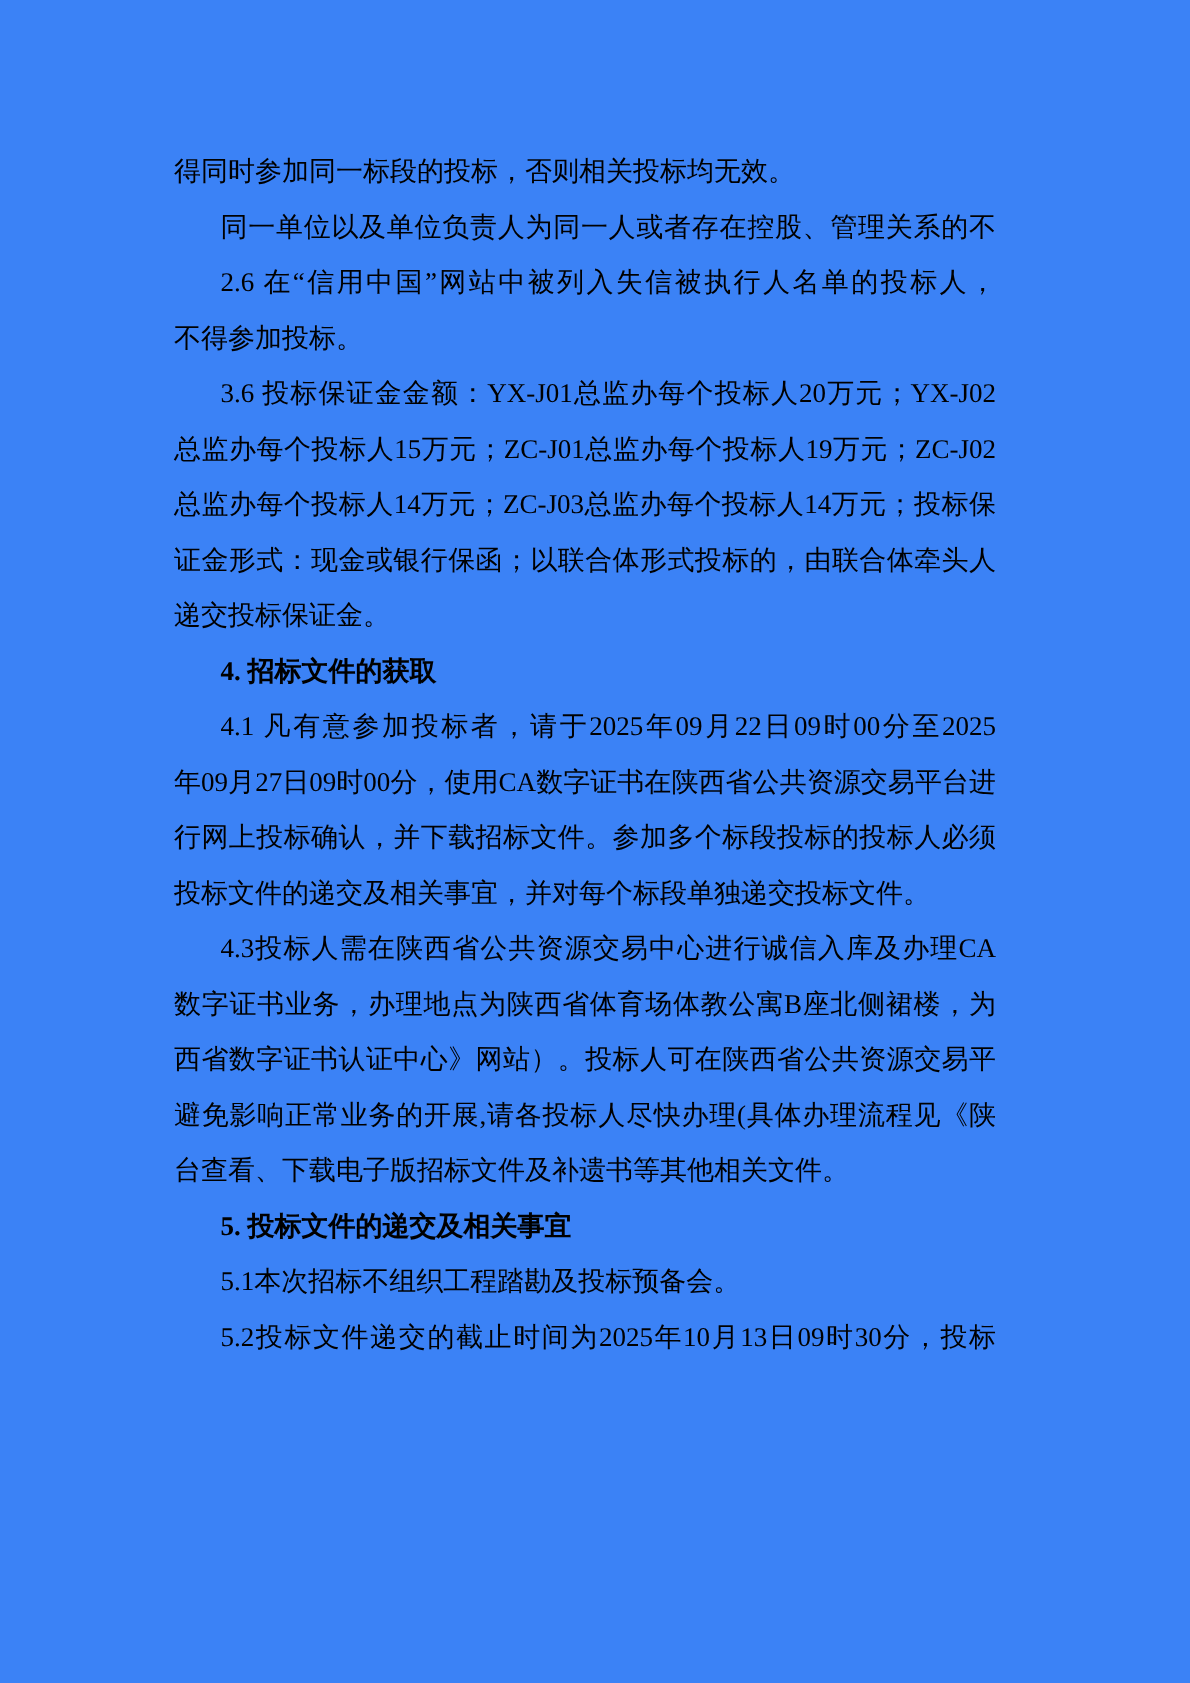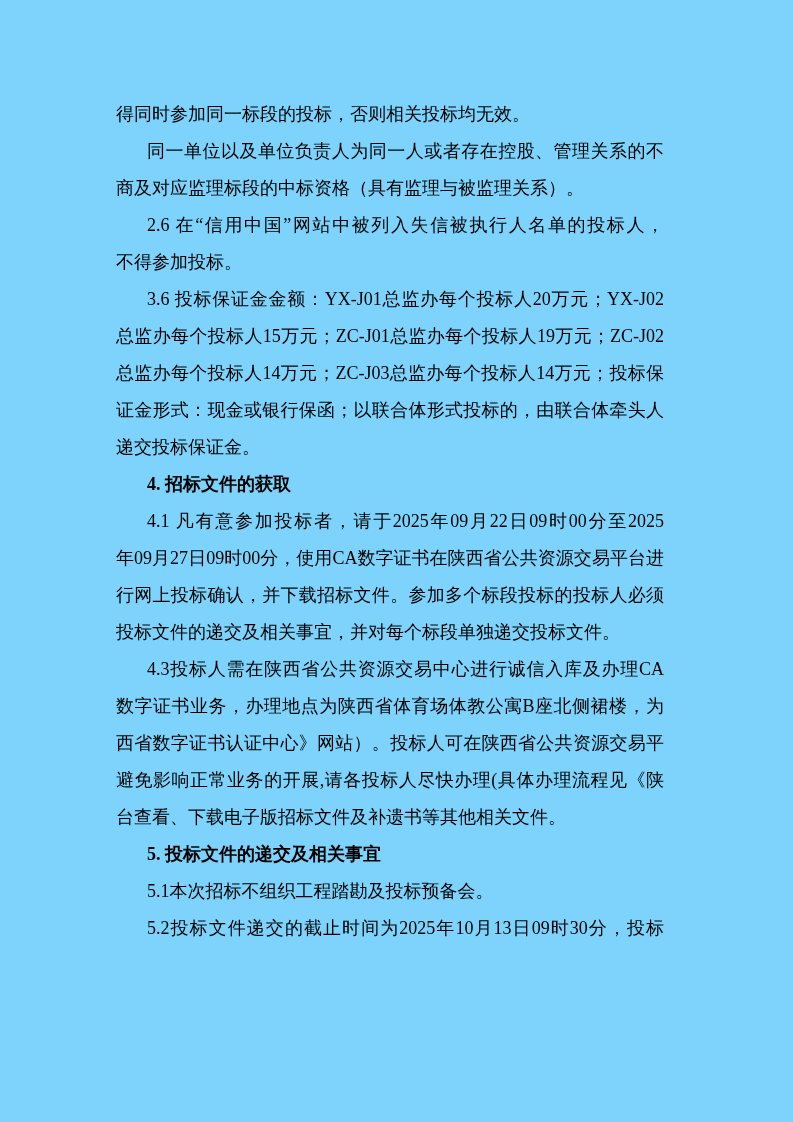--- a/index.html
+++ b/index.html
@@ -37,28 +37,27 @@
   .line.indent {
     text-indent: 31px;
   }
   .block.heading .line {
     font-weight: bold;
   }
 </style>
 </head>
 <body>
 
-<div class="page" style="background: #7dd3fc;">
+<div class="page" style="background: #3b82f6;">
   <div class="doc" id="doc" style="color: rgb(0, 0, 0);">
       <div class="block body">
         <div class="line para-end">得同时参加同一标段的投标，否则相关投标均无效。</div>
       </div>
       <div class="block body">
         <div class="line indent">同一单位以及单位负责人为同一人或者存在控股、管理关系的不</div>
-        <div class="line para-end">商及对应监理标段的中标资格（具有监理与被监理关系）。</div>
       </div>
       <div class="block body">
         <div class="line indent">2.6 在“信用中国”网站中被列入失信被执行人名单的投标人，</div>
         <div class="line para-end">不得参加投标。</div>
       </div>
       <div class="block body">
         <div class="line indent">3.6 投标保证金金额：YX-J01总监办每个投标人20万元；YX-J02</div>
         <div class="line">总监办每个投标人15万元；ZC-J01总监办每个投标人19万元；ZC-J02</div>
         <div class="line">总监办每个投标人14万元；ZC-J03总监办每个投标人14万元；投标保</div>
         <div class="line">证金形式：现金或银行保函；以联合体形式投标的，由联合体牵头人</div>

